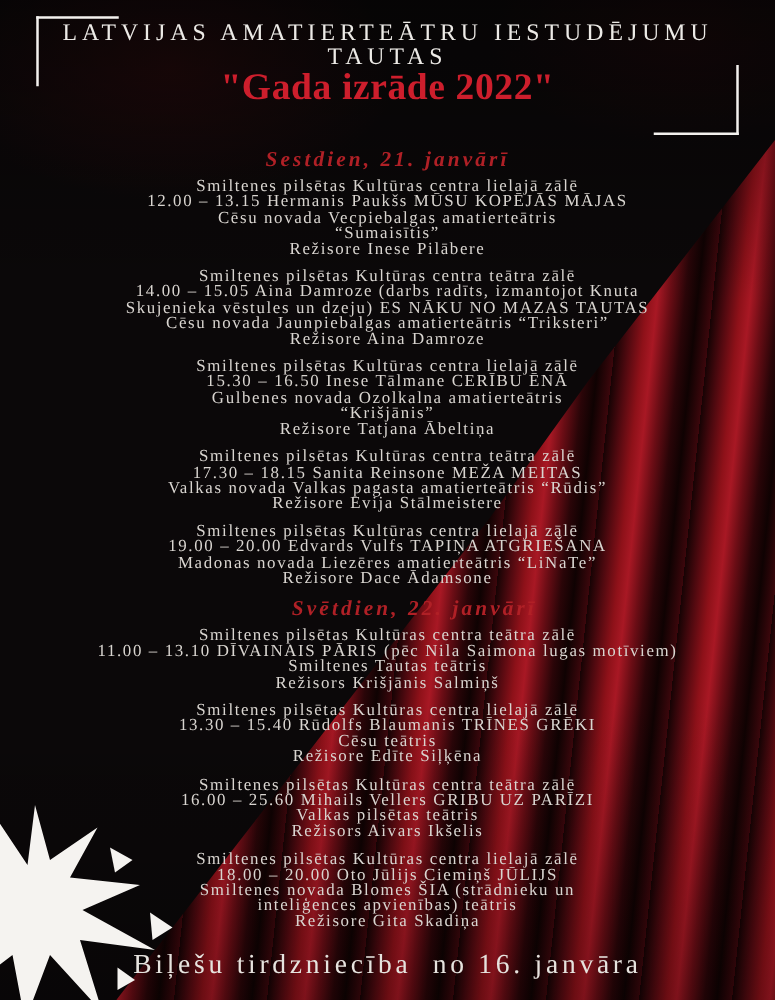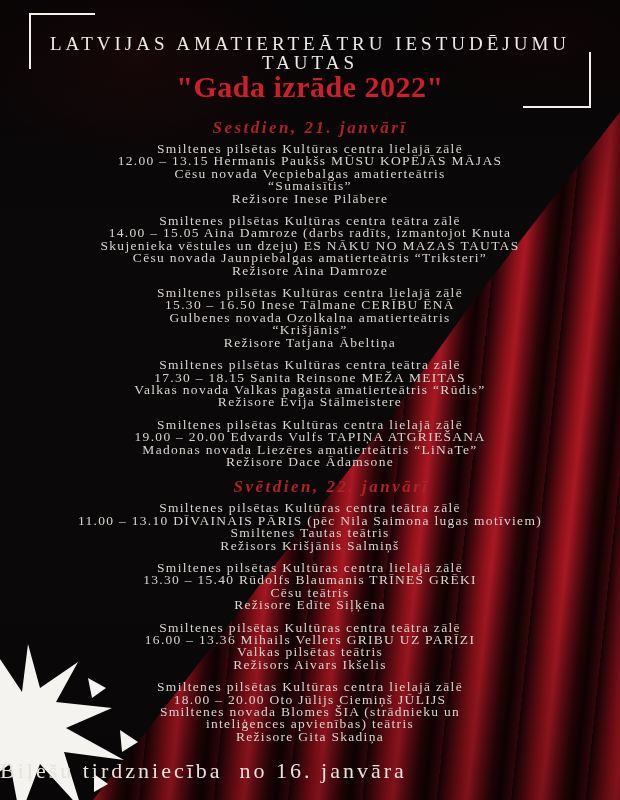--- a/index.html
+++ b/index.html
@@ -27,31 +27,31 @@
     background:linear-gradient(180deg, rgba(0,0,0,.45) 0%, rgba(0,0,0,0) 30%, rgba(0,0,0,0) 70%, rgba(0,0,0,.25) 100%);
     pointer-events:none;
   }
   
   .bracket{position:absolute;}
   .bracket.tl{left:29px;top:13px;width:64px;height:54px;border-left:2px solid #f3f1ee;border-top:2px solid #f3f1ee;}
   .bracket.br{right:29px;top:52px;width:66px;height:54px;border-right:2px solid #f3f1ee;border-bottom:2px solid #f3f1ee;}
   
   .star{position:absolute;left:-34px;top:642px;width:180px;height:175px;}
   
-  .header{position:relative;text-align:center;padding-top:33px;z-index:3;}
+  .header{position:relative;text-align:center;padding-top:16px;z-index:3;}
   .title{font-size:19px;line-height:21px;letter-spacing:4px;color:#eceae6;font-weight:400;margin:0;}
   .title-2{font-size:19px;line-height:17px;letter-spacing:4px;color:#eceae6;margin:0;}
   .subtitle{font-size:30px;line-height:31px;letter-spacing:0.5px;margin:0;font-weight:700;}
   .region{font-size:19px;line-height:22px;letter-spacing:4px;color:#eceae6;margin:2px 0 0 0;}
   
   .schedule{position:absolute;left:0;right:0;top:119px;text-align:center;z-index:3;}
   .day-heading{font-size:17px;line-height:18px;letter-spacing:2.5px;font-weight:700;margin:0 0 6px 0;font-style:italic;}
   .event{margin:0 0 10px 0;}
   .event-line{display:block;font-size:13.5px;line-height:12.4px;letter-spacing:1.3px;color:#d9d5d0;white-space:nowrap;}
-  .footer-line{position:absolute;left:0;right:0;top:758px;text-align:left;font-size:22px;letter-spacing:3px;color:#e6e3de;z-index:3;white-space:pre;}
+  .footer-line{position:absolute;left:0;right:0;top:758px;text-align:center;font-size:22px;letter-spacing:3px;color:#e6e3de;z-index:3;white-space:pre;}
 </style>
 </head>
 <body>
 
 <div class="poster">
 
   <div class="curtain"></div>
   <div class="curtain-shade"></div>
 
   <svg class="star" viewBox="0 0 180 175" aria-hidden="true">
@@ -126,21 +126,21 @@
 
       <div class="event">
         <span class="event-line">Smiltenes pilsētas Kultūras centra lielajā zālē</span>
         <span class="event-line">13.30 – 15.40 Rūdolfs Blaumanis TRĪNES GRĒKI</span>
         <span class="event-line">Cēsu teātris</span>
         <span class="event-line">Režisore Edīte Siļķēna</span>
       </div>
 
       <div class="event">
         <span class="event-line">Smiltenes pilsētas Kultūras centra teātra zālē</span>
-        <span class="event-line">16.00 – 13.36 Mihails Vellers GRIBU UZ PARĪZI</span>
+        <span class="event-line">16.00 – 25.60 Mihails Vellers GRIBU UZ PARĪZI</span>
         <span class="event-line">Valkas pilsētas teātris</span>
         <span class="event-line">Režisors Aivars Ikšelis</span>
       </div>
 
       <div class="event">
         <span class="event-line">Smiltenes pilsētas Kultūras centra lielajā zālē</span>
         <span class="event-line">18.00 – 20.00 Oto Jūlijs Ciemiņš JŪLIJS</span>
         <span class="event-line">Smiltenes novada Blomes ŠIA (strādnieku un</span>
         <span class="event-line">inteliģences apvienības) teātris</span>
         <span class="event-line">Režisore Gita Skadiņa</span>

